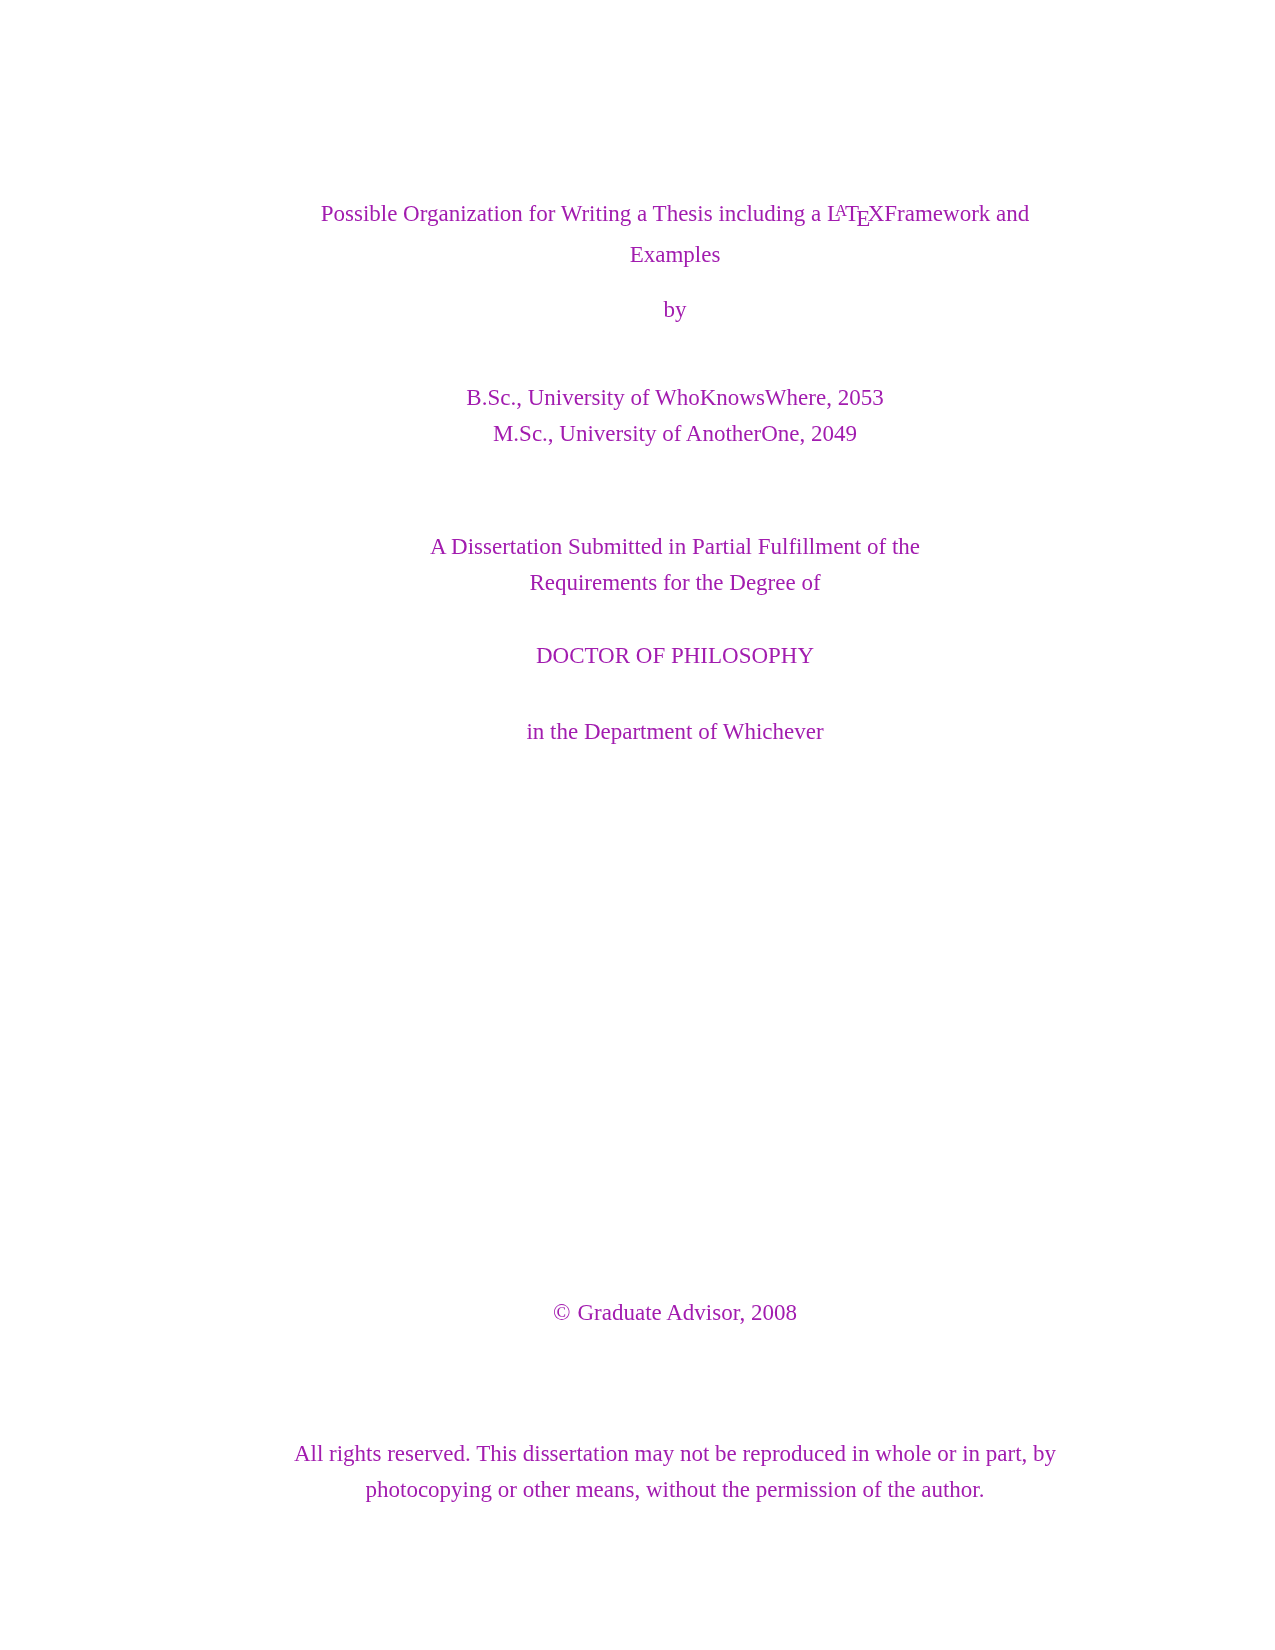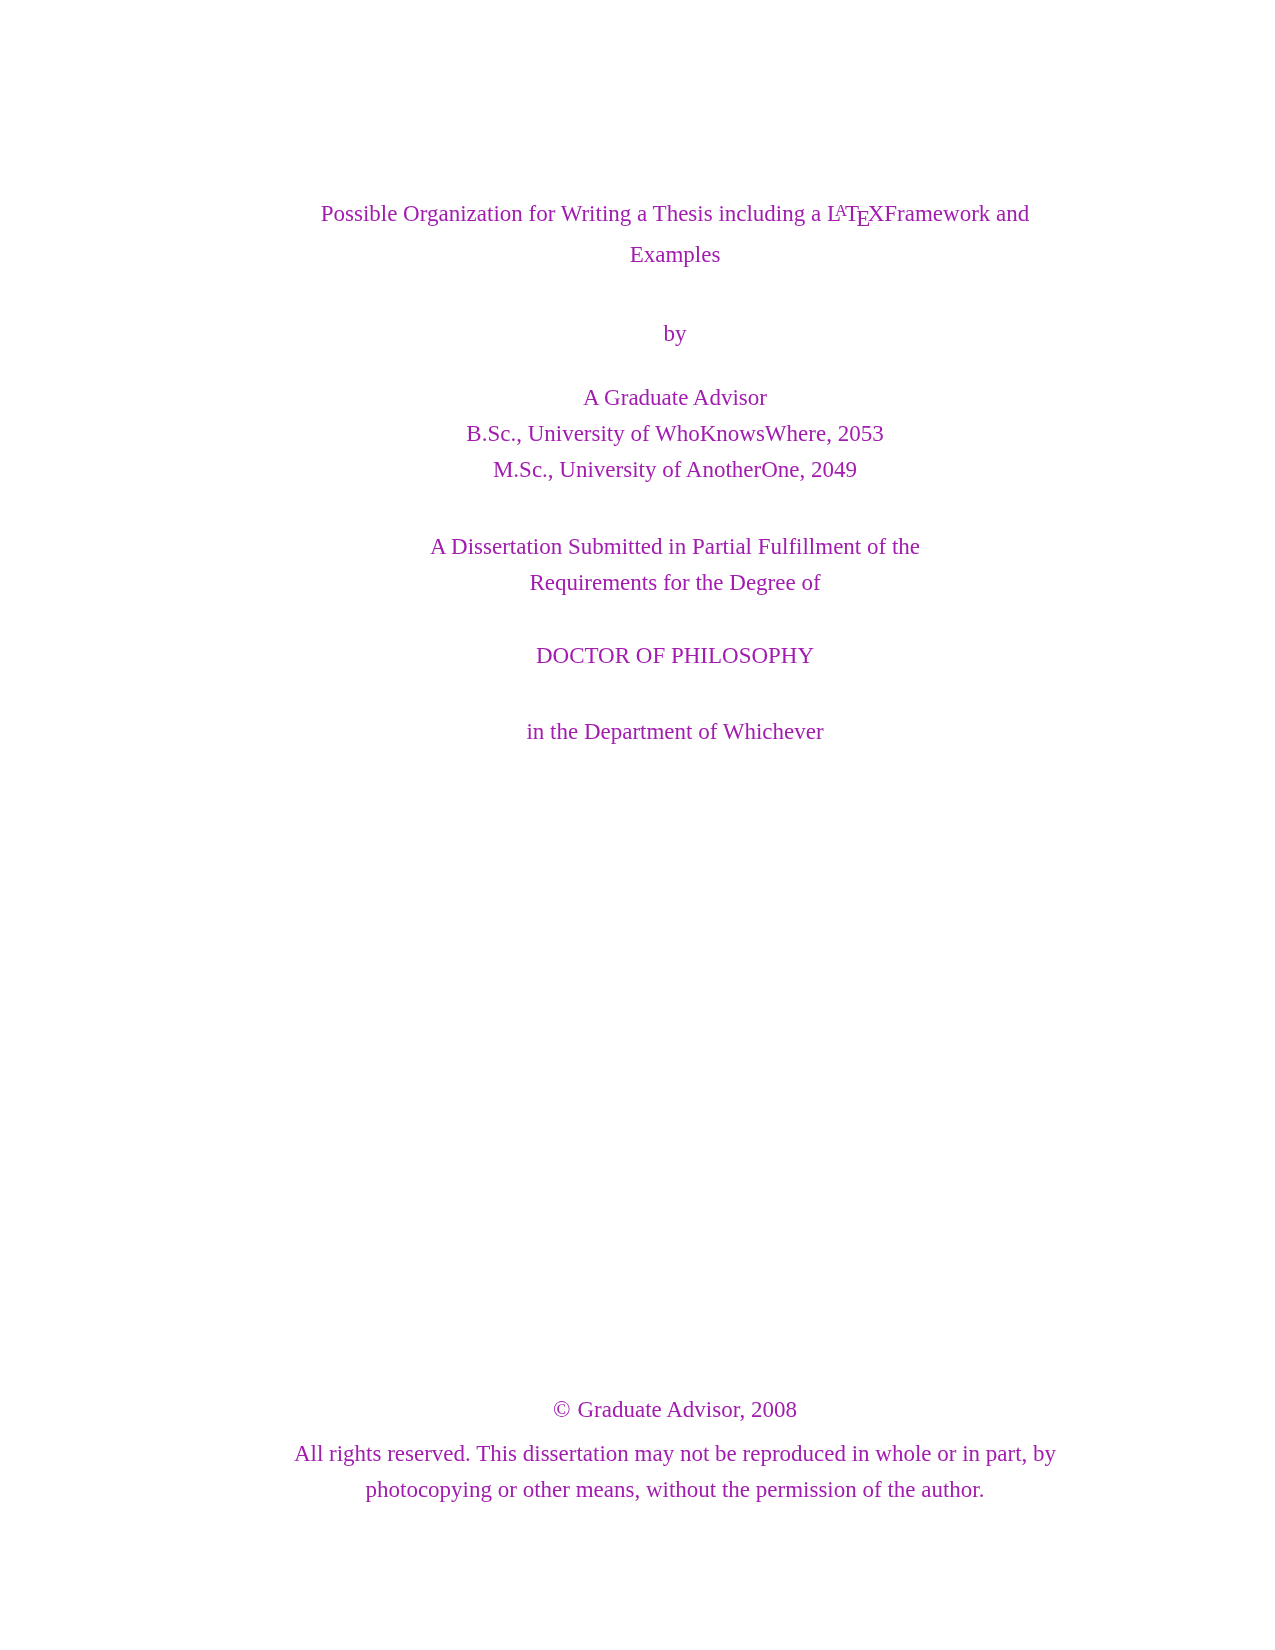--- a/index.html
+++ b/index.html
@@ -18,26 +18,26 @@
     line-height: 36px;
     overflow: hidden;
   }
   .block {
     position: absolute;
     left: 225px;
     width: 900px;
     text-align: center;
   }
   .title-block    { top: 193px; }
-  .by-block       { top: 316px; }
+  .by-block       { top: 292px; }
   .author-block   { top: 380px; }
   .submit-block   { top: 529px; }
   .degree-block   { top: 638px; text-align: center; }
   .dept-block     { top: 714px; }
-  .copyright-block{ top: 1392px; }
+  .copyright-block{ top: 1295px; }
   .rights-block   { top: 1436px; }
 
   
   .latex-logo { white-space: nowrap; }
   .latex-logo .lx-a {
     display: inline-block;
     font-size: 0.72em;
     vertical-align: 0.32em;
     margin-left: -0.36em;
     margin-right: -0.12em;
@@ -58,21 +58,20 @@
 
   <div class="block title-block">
     <span>Possible Organization for Writing a Thesis including a</span>
     <span class="latex-logo"><span class="lx-l">L</span><span class="lx-a">A</span><span class="lx-t">T</span><span class="lx-e">E</span><span class="lx-x">X</span></span><span>Framework and</span>
     <div>Examples</div>
   </div>
 
   <div class="block by-block">by</div>
 
   <div class="block author-block">
-    <div>A Graduate Advisor</div>
     <div>B.Sc., University of WhoKnowsWhere, 2053</div>
     <div>M.Sc., University of AnotherOne, 2049</div>
   </div>
 
   <div class="block submit-block">
     <div>A Dissertation Submitted in Partial Fulfillment of the</div>
     <div>Requirements for the Degree of</div>
   </div>
 
   <div class="block degree-block">DOCTOR OF PHILOSOPHY</div>

